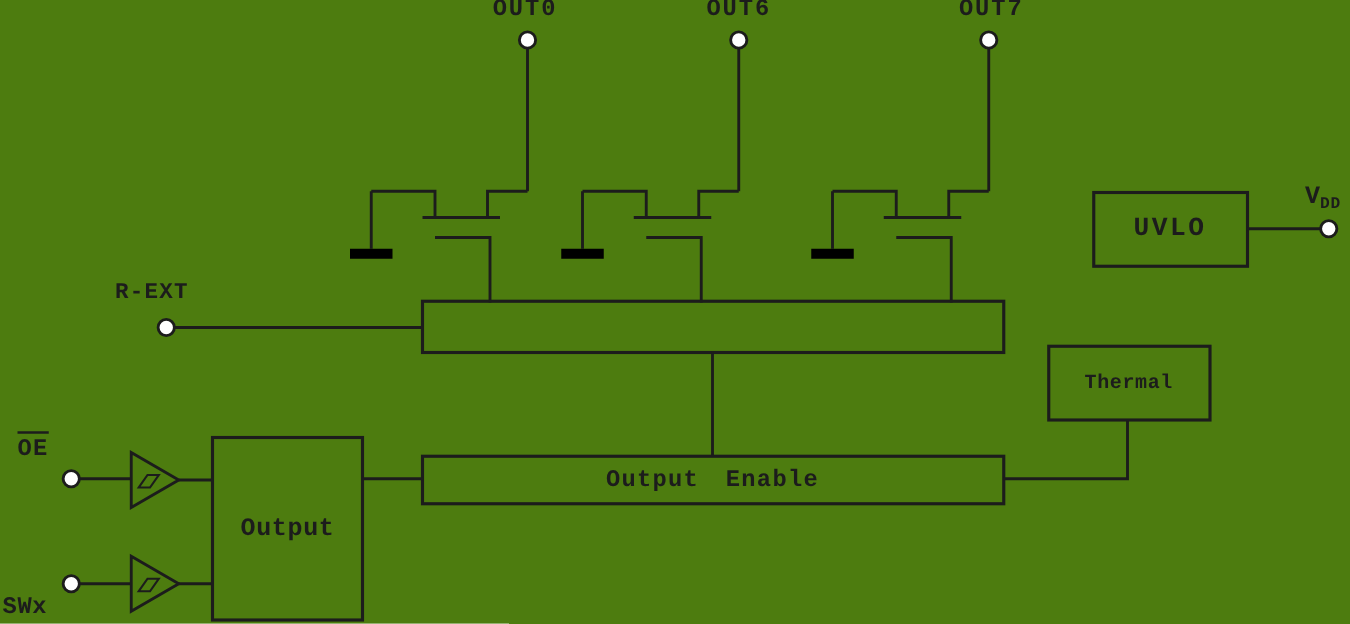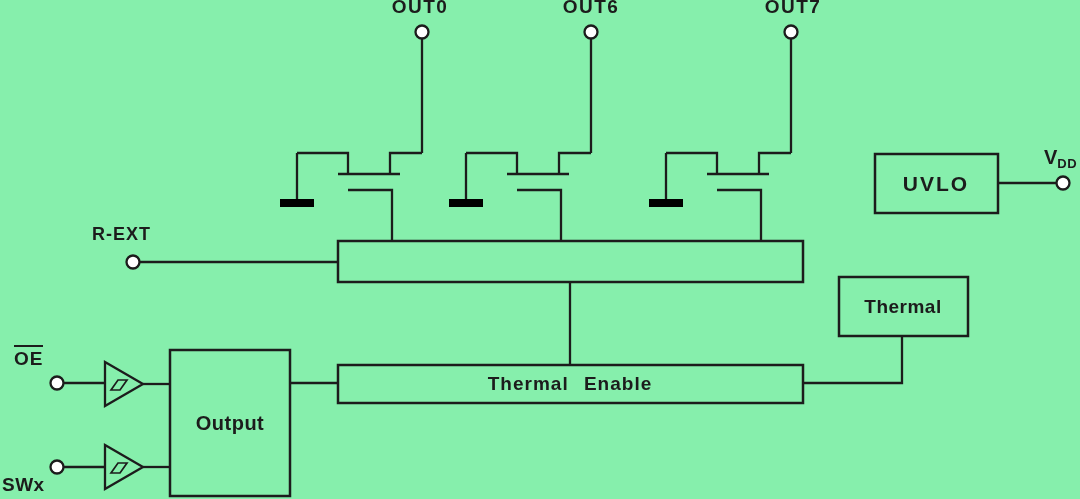--- a/index.html
+++ b/index.html
@@ -1,21 +1,21 @@
 <!DOCTYPE html>
 <html><head>
 <meta charset="utf-8">
 <style>
   html, body { margin: 0; padding: 0; background: #ffffff; }
   .canvas {
     position: relative;
     width: 1080px;
     height: 499px;
-    background: #86efac;
-    font-family: Liberation Sans, sans-serif;
+    background: #4d7c0f;
+    font-family: Liberation Mono, monospace;
     color: #1c1c1c;
     overflow: hidden;
   }
   .canvas svg { position: absolute; left: 0; top: 0; }
   .lbl {
     position: absolute;
     font-weight: bold;
     white-space: nowrap;
     color: #1c1c1c;
   }
@@ -37,21 +37,21 @@
   .ireg-symbol { margin-left: 8px; letter-spacing: 0; font-size: 19px; }
   .oe-box-label {
     left: 570px; top: 365px; height: 38px;
     transform: translateX(-50%);
     font-size: 19px; letter-spacing: 1px; word-spacing: 9px;
   }
   .thermal-label {
     left: 903px; top: 277px; height: 59px;
     transform: translateX(-50%);
     flex-direction: column;
-    font-size: 19px; line-height: 23px; text-align: center;
+    font-size: 16px; line-height: 23px; text-align: center;
     letter-spacing: 0.5px;
   }
   .control-label {
     left: 230px; top: 350px; height: 146px;
     transform: translateX(-50%);
     flex-direction: column;
     font-size: 20px; line-height: 27px; text-align: center;
     letter-spacing: 0.5px;
   }
   .uvlo-label {
@@ -132,21 +132,21 @@
     <path d="M290 383 H338"></path>
   </svg>
 
   <div class="lbl pin-label center-x" style="left:420px;">OUT0</div>
   <div class="lbl pin-label center-x" style="left:591px;">OUT6</div>
   <div class="lbl pin-label center-x" style="left:793px;">OUT7</div>
 
   <div class="lbl rext-label">R-EXT</div>
 
 
-  <div class="lbl box-label oe-box-label">Thermal Enable</div>
+  <div class="lbl box-label oe-box-label">Output Enable</div>
 
   <div class="lbl box-label thermal-label">
     <span>Thermal</span>
   </div>
 
   <div class="lbl box-label control-label">
     <span>Output</span>
   </div>
 
   <div class="lbl box-label uvlo-label">UVLO</div>

